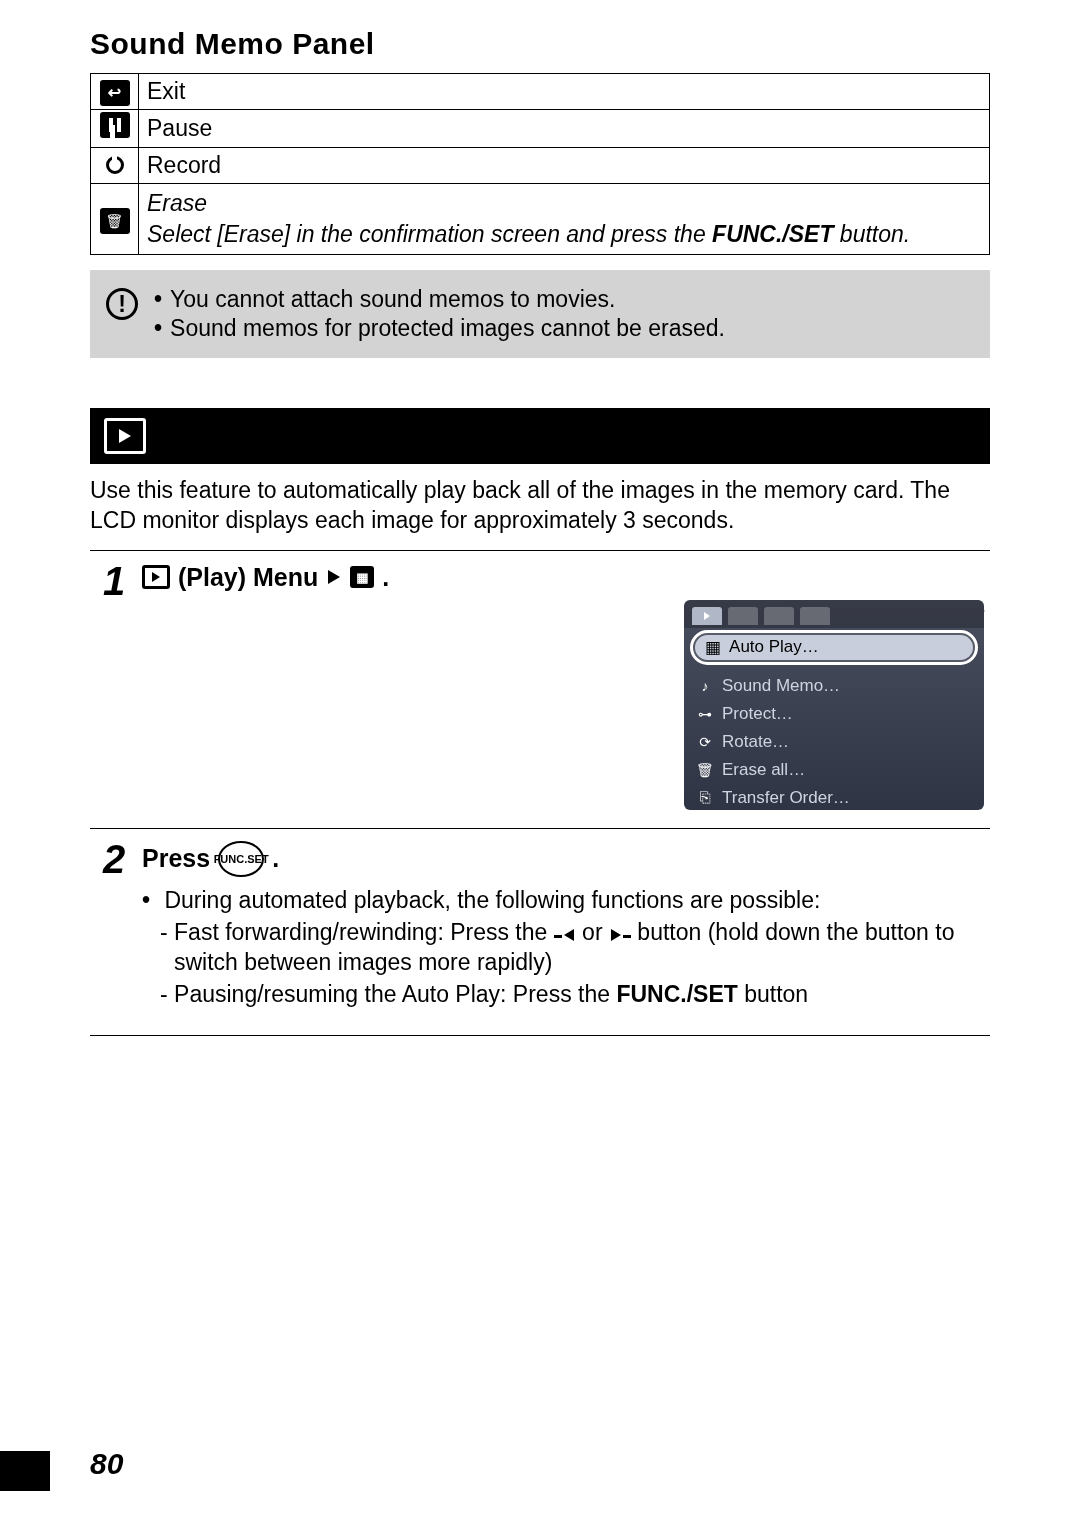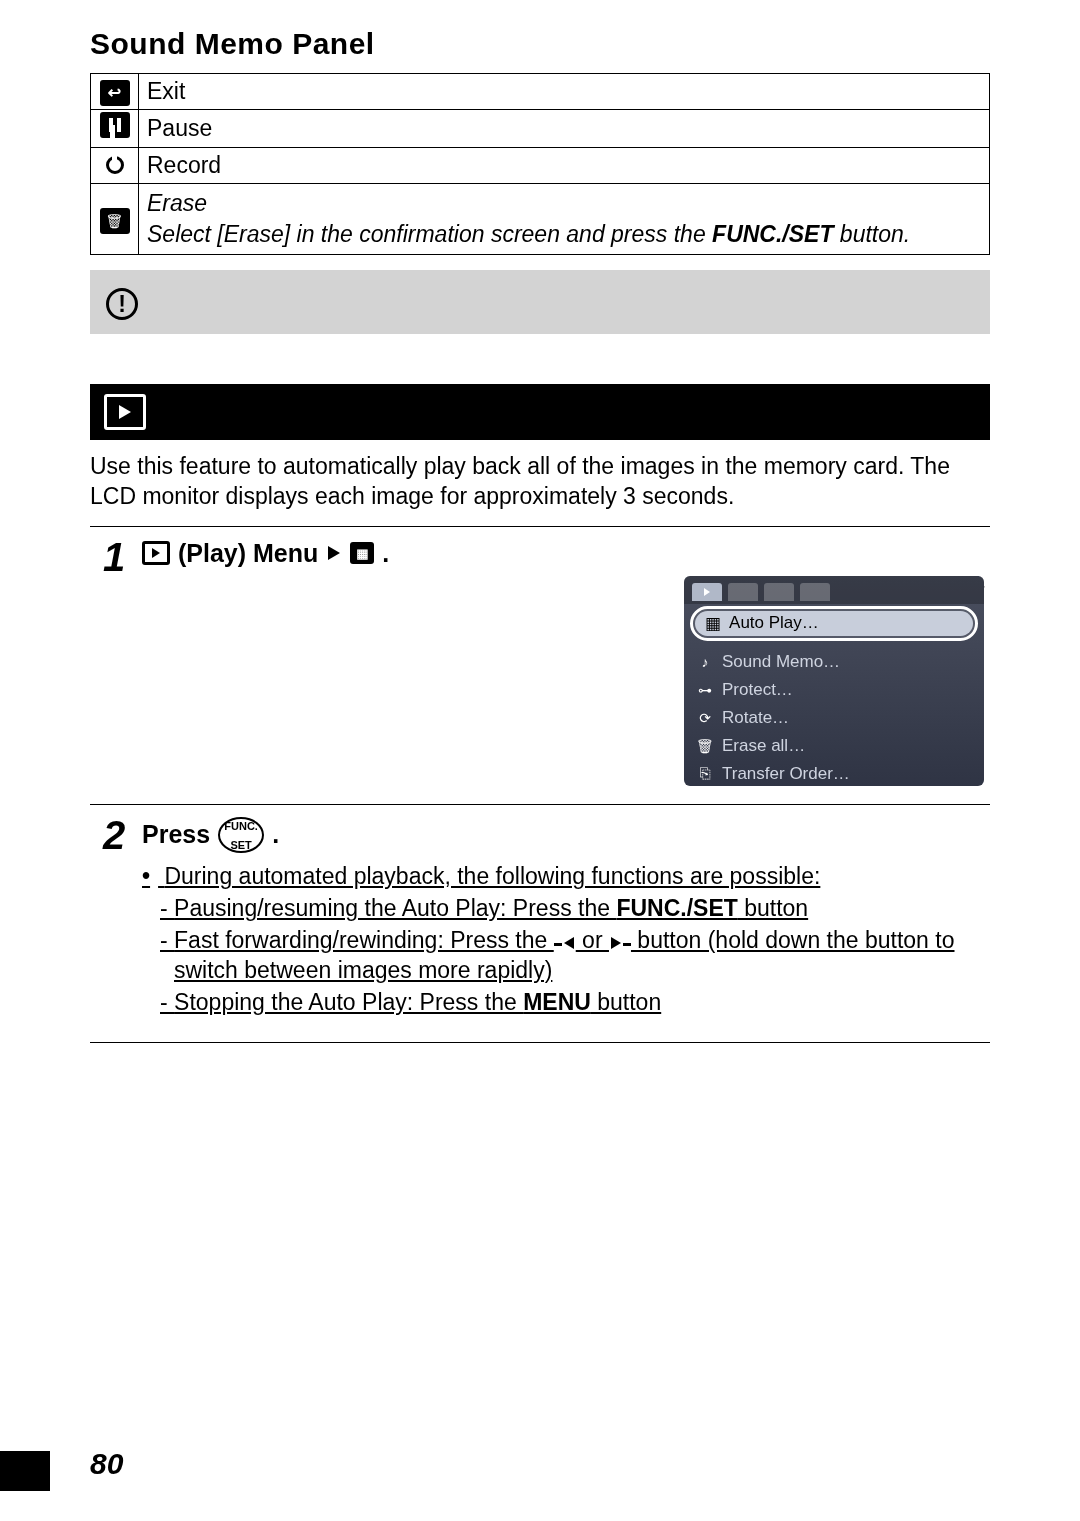--- a/index.html
+++ b/index.html
@@ -198,26 +198,26 @@
   }
   .lcd .hl {
     background: #c8cedb; color:#000; border-radius: 16px; padding: 2px 10px;
     display:flex; align-items:center; gap:8px; font-weight: 500;
   }
   .lcd .below-hl { margin-top: 44px; }
   .lcd .row.dim { color: #cfd4e0; }
 
   
   .funcset {
-    display:inline-flex; align-items:center; justify-content:space-between;
+    display:inline-flex; align-items:center; justify-content:center;
     width: 46px; height: 36px; border: 2.5px solid #000; border-radius: 50%;
     font-size: 11px; font-weight: 700; line-height: 1; text-align:center;
-    flex-direction: column; padding-top: 2px;
-  }
-  .bullets { margin: 10px 0 7px 0; padding: 0; list-style: none; text-decoration: underline; }
+    padding-top: 2px;
+  }
+  .bullets { margin: 10px 0 7px 0; padding: 0; list-style: none; }
   .bullets > li { margin: 2px 0; }
   .bullets > li::before { content: "\2022"; font-weight:bold; margin-right:8px; }
   .dashes { margin: 4px 0 0 18px; padding:0; list-style:none; }
   .dashes > li { margin: 2px 0; text-indent: -14px; padding-left: 14px; line-height:1.3;}
   .dashes > li::before { content: "- "; }
   .bold { font-weight: bold; }
   .larr, .rarr {
     display:inline-block; width:0; height:0;
     border-top:6px solid transparent; border-bottom:6px solid transparent;
     vertical-align: -1px;
@@ -282,20 +282,24 @@
         <div>
           <span>Select [Erase] in the confirmation screen and press the </span><span class="func">FUNC./SET</span><span> button.</span>
         </div>
       </td>
     </tr>
   </tbody>
     </table>
 
   <div class="note-box">
     <div class="note-icon">!</div>
+    <ul class="note-list">
+      <li>You cannot attach sound memos to movies.</li>
+      <li>Sound memos for protected images cannot be erased.</li>
+    </ul>
   </div>
 
   <div class="section-bar">
     <div class="play-mode-icon">
         <span class="tri"></span>
       </div>
   </div>
 
   <div class="intro">Use this feature to automatically play back all of the images in the memory card. The LCD monitor displays each image for approximately 3 seconds.</div>
 
@@ -369,27 +373,24 @@
             <span>FUNC.</span>
             <span>SET</span>
           </span>
           <span> .</span>
         </div>
         <ul class="bullets">
           <li>
             <span>During automated playback, the following functions are possible:</span>
             <ul class="dashes">
               <li>
-                <span>Pausing/resuming the Auto Play: Press the </span><span class="bold">FUNC./SET</span><span> button</span>
-              </li>
-              <li>
                 <span>Fast forwarding/rewinding: Press the </span><span class="arrow-stem"></span><span class="larr"></span><span> or </span><span class="rarr"></span><span class="arrow-stem"></span><span> button (hold down the button to switch between images more rapidly)</span>
               </li>
               <li>
-                <span>Stopping the Auto Play: Press the </span><span class="bold">MENU</span><span> button</span>
+                <span>Pausing/resuming the Auto Play: Press the </span><span class="bold">FUNC./SET</span><span> button</span>
               </li>
             </ul>
           </li>
         </ul>
       </div>
     </div>
 
   </div>
 
   <div class="page-num">80</div>

